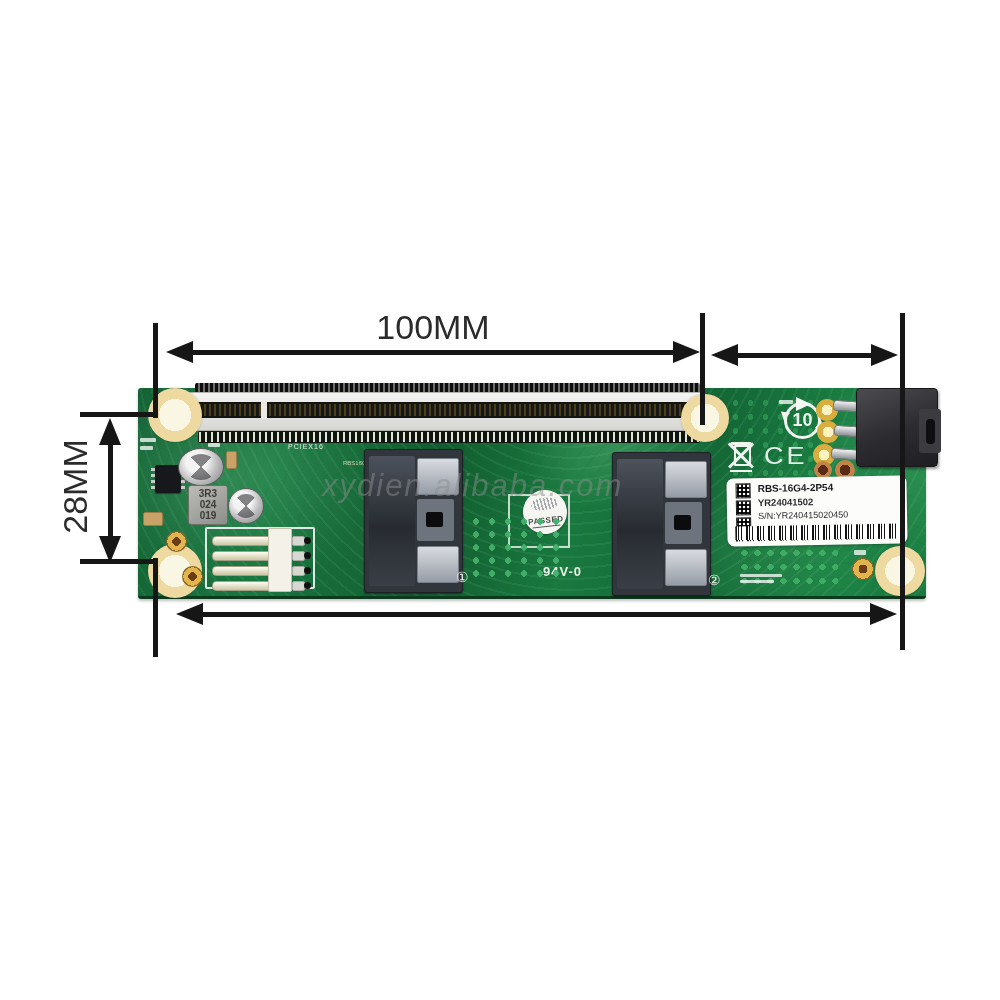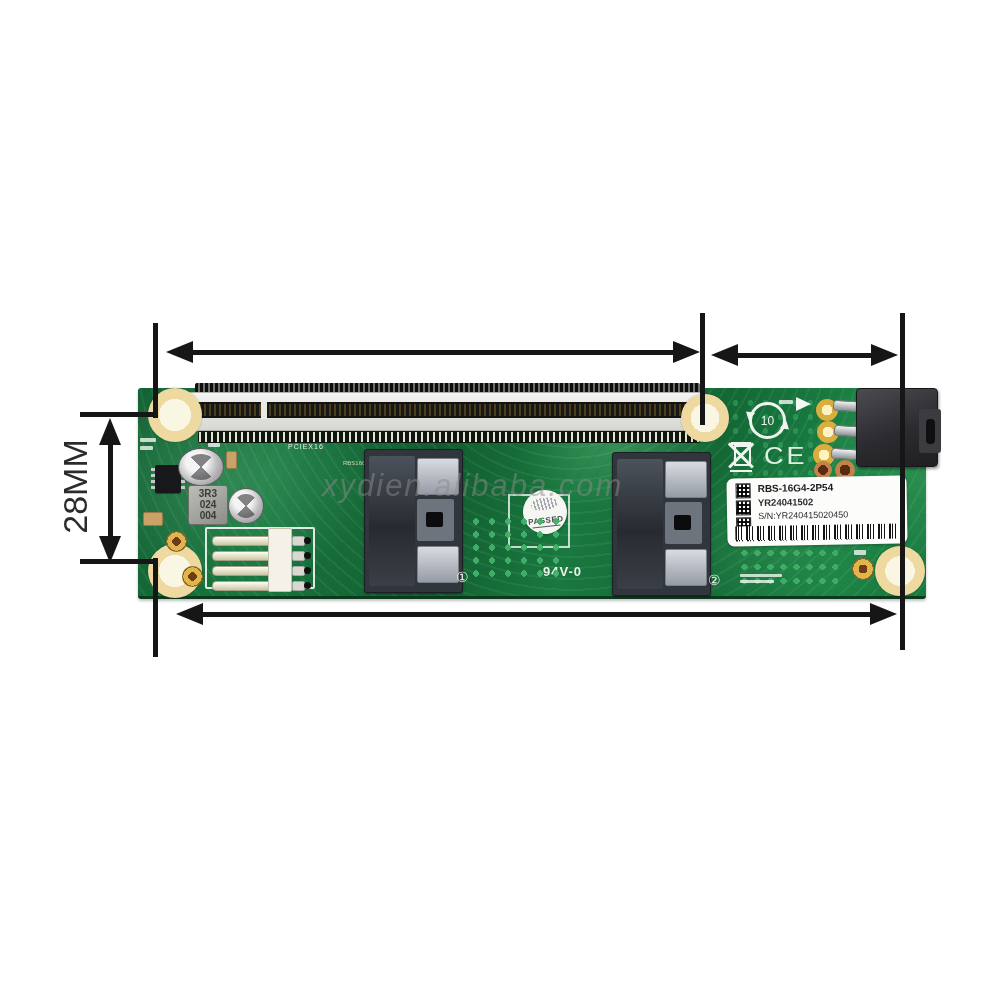--- a/index.html
+++ b/index.html
@@ -99,22 +99,22 @@
   .passed:before{content:"";position:absolute;left:9px;top:8px;width:26px;height:12px;
     background:repeating-linear-gradient(80deg,rgba(90,90,110,.5) 0 1.5px,transparent 1.5px 3.5px);border-radius:40%;}
   .passed:after{content:"";position:absolute;left:8px;bottom:7px;width:28px;height:1.5px;background:#5a5a5e;}
   .silk{position:absolute;color:#e9f2e6;white-space:nowrap;}
   .marker{position:absolute;color:#eef4ec;font-size:14px;}
 
   .vias{position:absolute;opacity:.95;}
   .smudge{position:absolute;background:rgba(255,255,255,.75);border-radius:1px;}
 
   
-  .rohs{position:absolute;left:611px;top:14px;width:31px;height:31px;border:3px solid #f0f6ef;border-radius:50%;
-    display:flex;align-items:center;justify-content:center;color:#f0f6ef;font-size:12px;font-weight:normal;}
+  .rohs{position:absolute;left:646px;top:14px;width:31px;height:31px;border:3px solid #f0f6ef;border-radius:50%;
+    display:flex;align-items:center;justify-content:center;color:#f0f6ef;font-size:18px;font-weight:bold;}
   .rohs:before{content:"";position:absolute;left:-7px;top:4px;width:0;height:0;
     border-top:5px solid transparent;border-bottom:5px solid transparent;border-right:8px solid #f0f6ef;transform:rotate(40deg);}
   .rohs:after{content:"";position:absolute;right:-7px;bottom:4px;width:0;height:0;
     border-top:5px solid transparent;border-bottom:5px solid transparent;border-left:8px solid #f0f6ef;transform:rotate(40deg);}
   .weee{position:absolute;left:589px;top:51px;width:28px;height:33px;}
   .weee .bin{position:absolute;left:7px;top:6px;width:13px;height:17px;border:2px solid #eef4ee;border-radius:1px;}
   .weee .lid{position:absolute;left:4px;top:3px;width:20px;height:2.5px;background:#eef4ee;}
   .weee .bar{position:absolute;left:3px;bottom:0px;width:22px;height:2.5px;background:#eef4ee;}
   .weee .x1,.weee .x2{position:absolute;left:-3px;top:15px;width:34px;height:2.5px;background:#eef4ee;}
   .weee .x1{transform:rotate(45deg);} .weee .x2{transform:rotate(-45deg);}
@@ -168,21 +168,21 @@
     <div class="smudge" style="left:2px;top:50px;width:16px;height:4px;"></div>
     <div class="smudge" style="left:2px;top:58px;width:13px;height:4px;"></div>
     <div class="smudge" style="left:70px;top:55px;width:12px;height:4px;"></div>
 
     <div class="soic"></div>
     <div class="ecap" style="left:40px;top:60px;width:44px;height:36px;"></div>
     <div class="ecap" style="left:90px;top:100px;width:34px;height:34px;"></div>
     <div class="inductor">
       <div>3R3</div>
       <div>024</div>
-      <div>004</div>
+      <div>019</div>
     </div>
     <div class="rtan" style="left:88px;top:63px;width:9px;height:16px;"></div>
     <div class="rtan" style="left:5px;top:124px;width:18px;height:12px;"></div>
     <div class="tp" style="left:28px;top:143px;width:21px;height:21px;"></div>
     <div class="tp" style="left:44px;top:178px;width:21px;height:21px;"></div>
 
     <div class="pwrbox"></div>
     <div class="pwr-pin" style="top:148px;"></div>
     <div class="pwr-pin" style="top:163px;"></div>
     <div class="pwr-pin" style="top:178px;"></div>
@@ -270,20 +270,21 @@
   </div>
 
   <div class="watermark">xydien.alibaba.com</div>
 
   <div class="dim" style="left:153px;top:323px;width:5px;height:95px;"></div>
   <div class="dim" style="left:80px;top:412px;width:78px;height:5px;"></div>
 
   <div class="dim" style="left:188px;top:350px;width:492px;height:5px;"></div>
   <div class="ah l" style="left:166px;top:341px;"></div>
   <div class="ah r" style="left:673px;top:341px;"></div>
+  <div class="dimlabel" style="left:353px;top:308px;width:160px;">100MM</div>
   <div class="dim" style="left:700px;top:313px;width:5px;height:112px;"></div>
 
   <div class="dim" style="left:733px;top:353px;width:144px;height:5px;"></div>
   <div class="ah l" style="left:711px;top:344px;"></div>
   <div class="ah r" style="left:871px;top:344px;"></div>
   <div class="dim" style="left:900px;top:313px;width:5px;height:337px;"></div>
 
   <div class="dim" style="left:108px;top:432px;width:5px;height:110px;"></div>
   <div class="ahv u" style="left:99px;top:418px;"></div>
   <div class="ahv d" style="left:99px;top:536px;"></div>

